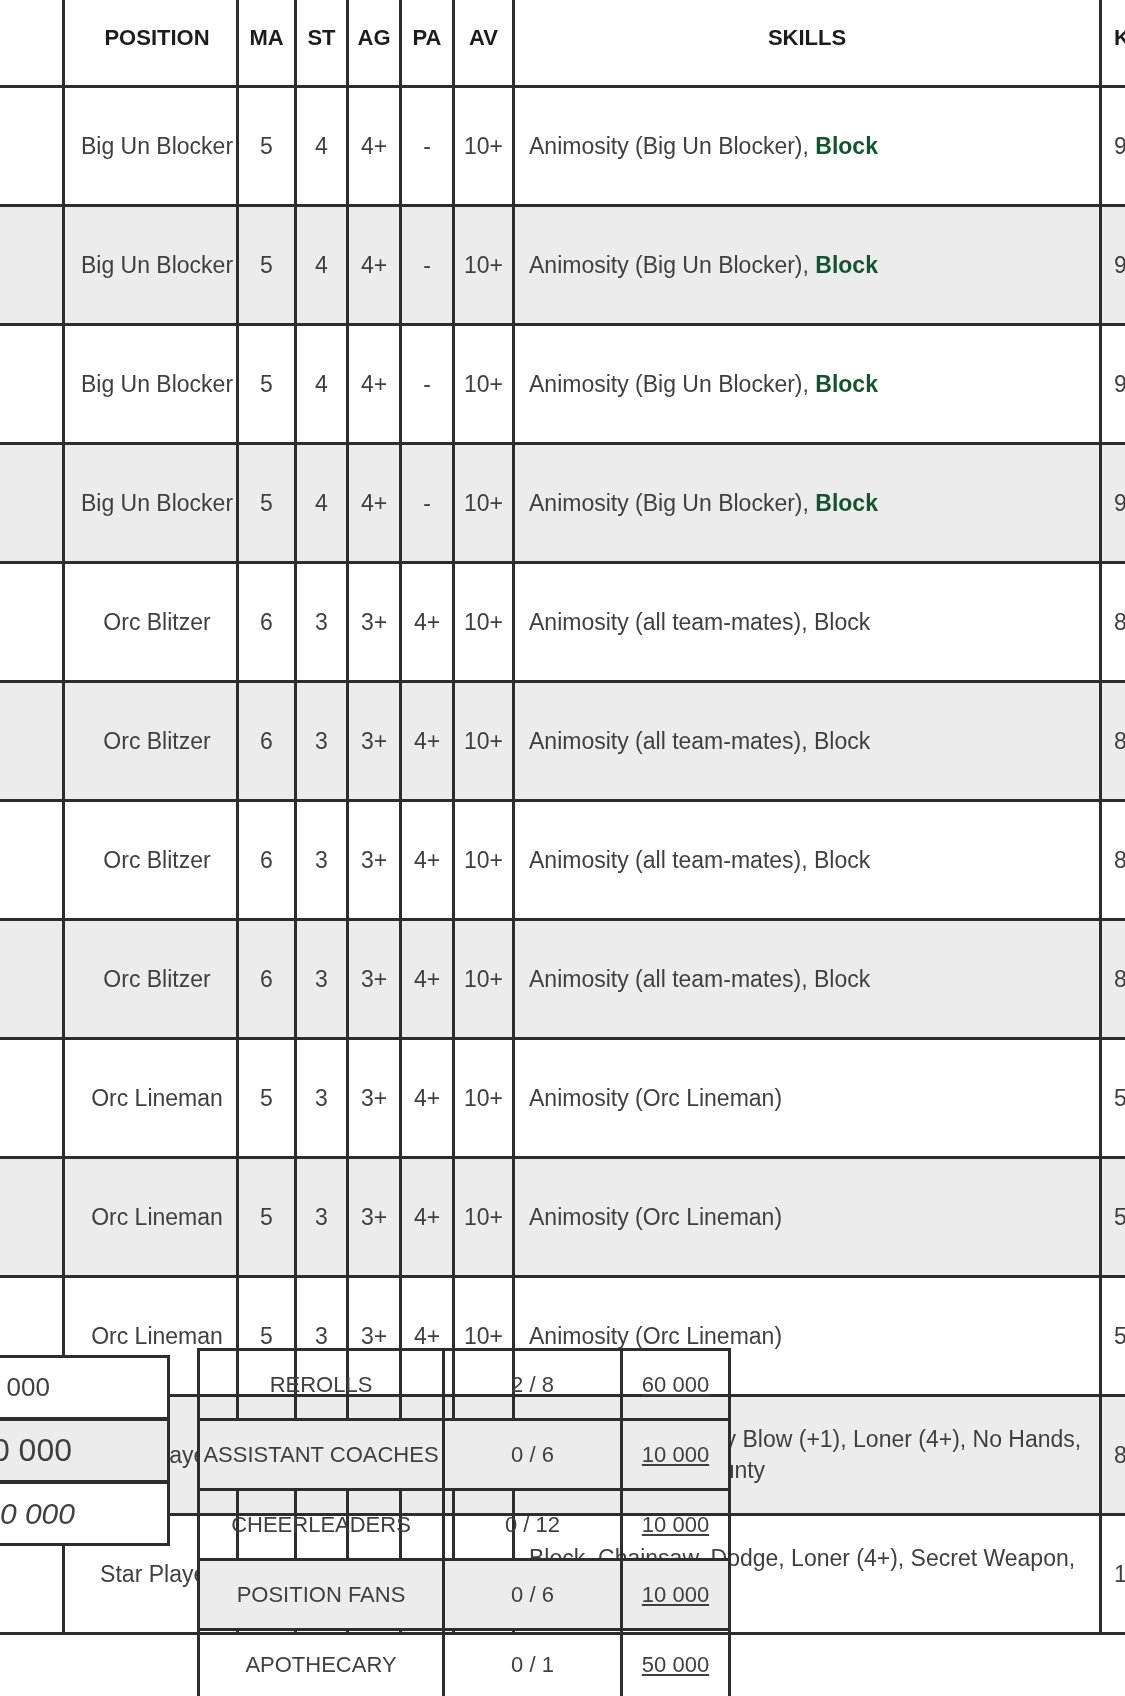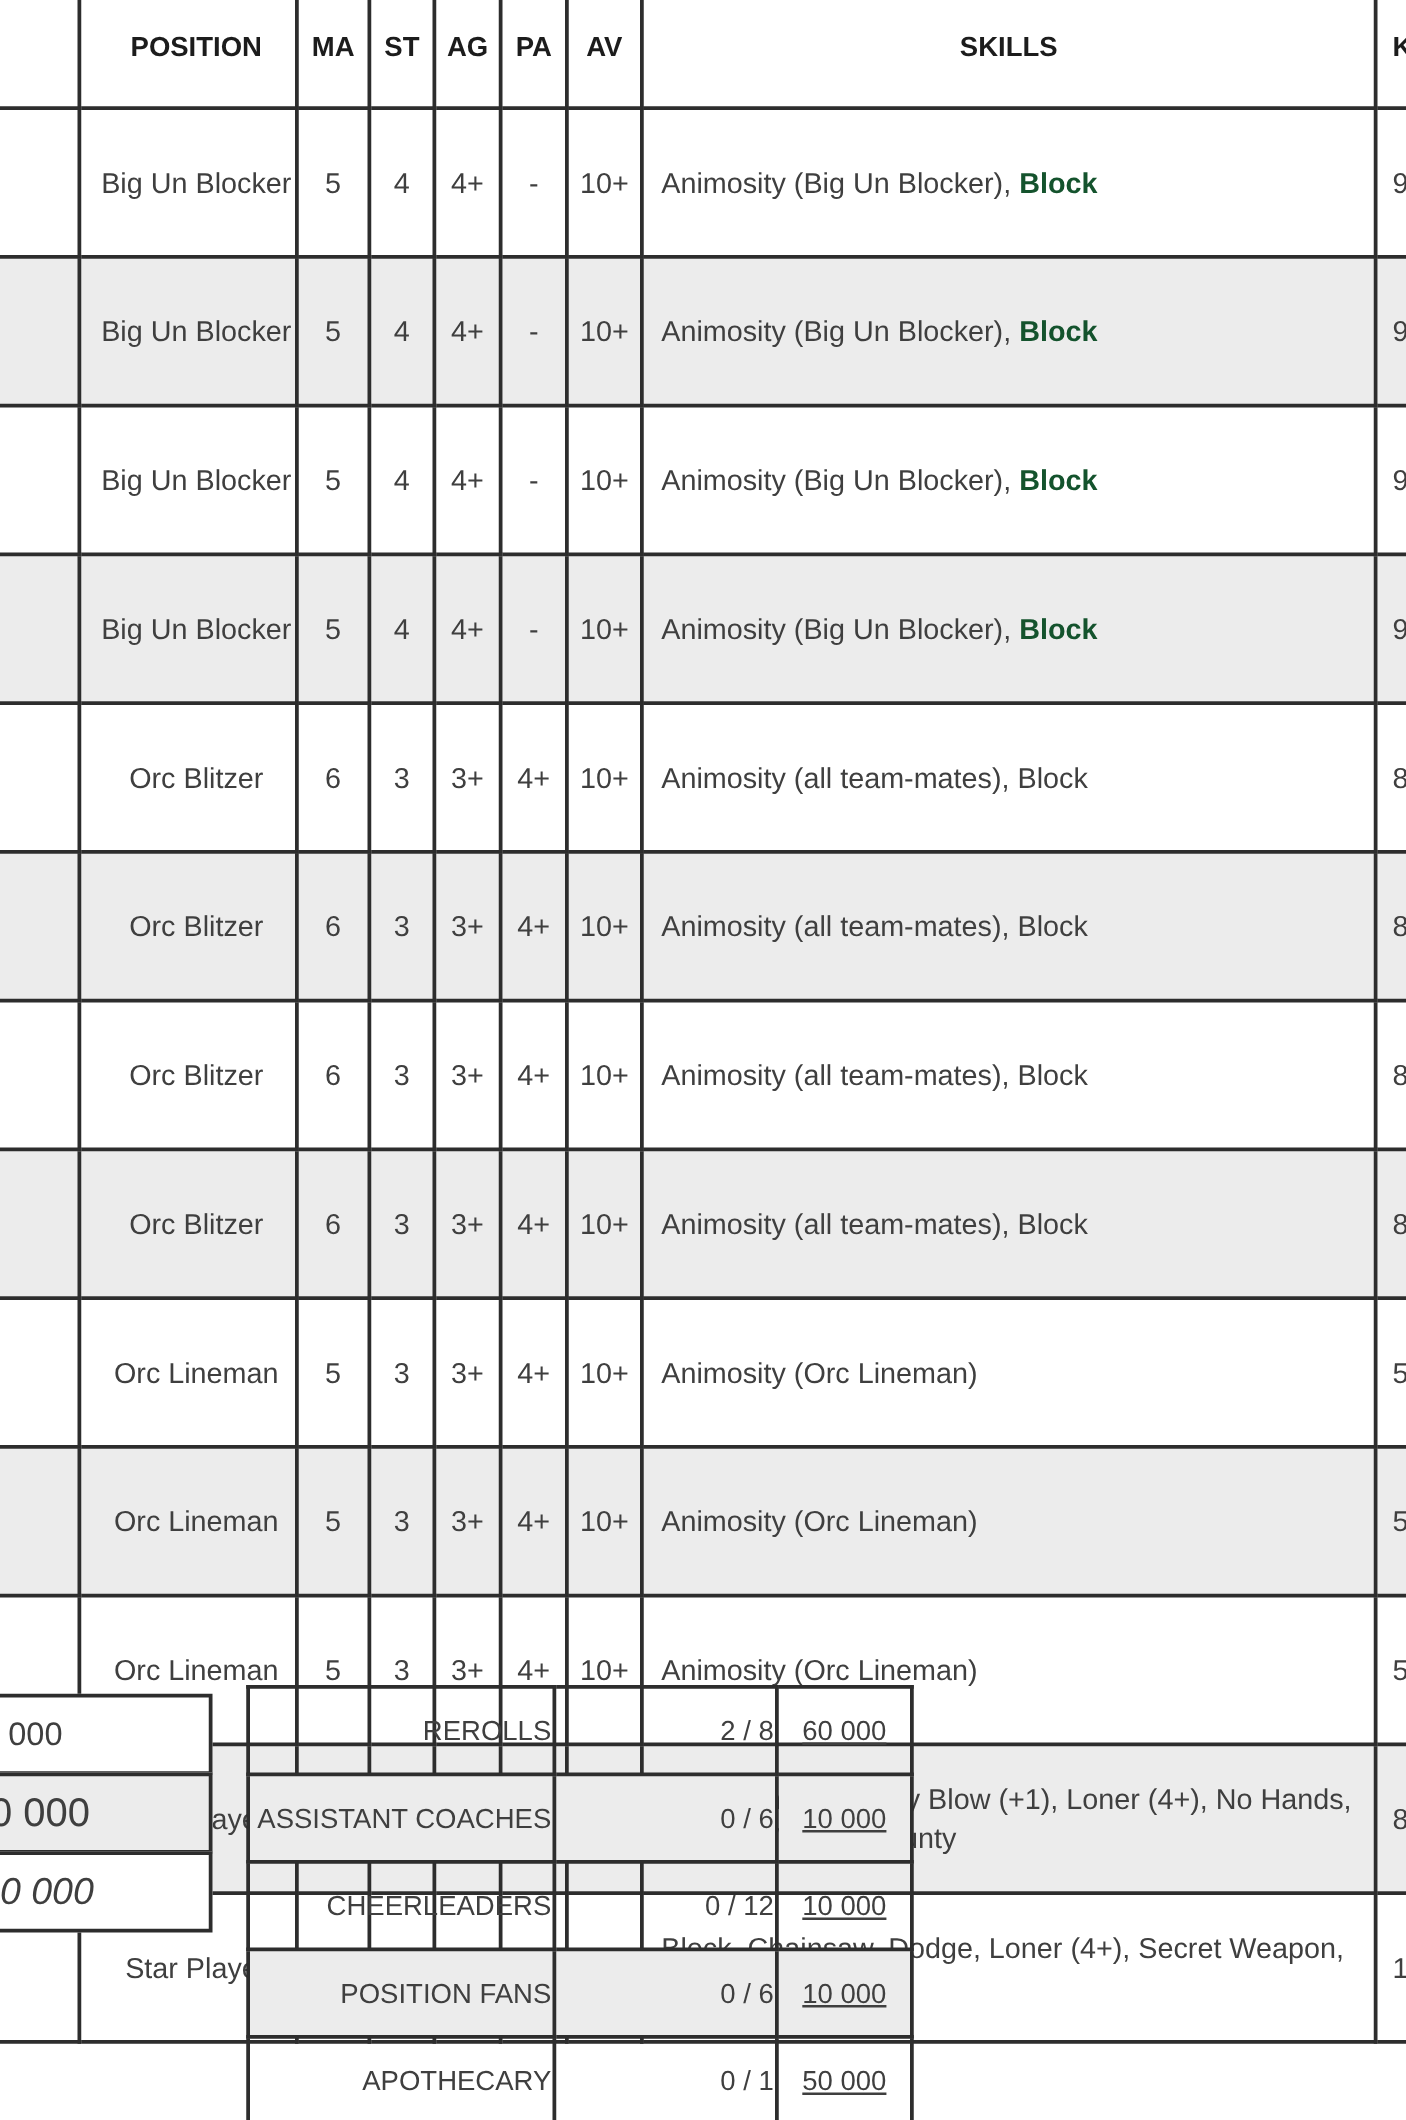--- a/index.html
+++ b/index.html
@@ -64,22 +64,22 @@
     position: absolute; left: 197px; top: 1348px;
     border-collapse: collapse; table-layout: fixed; width: 516px;
   }
   .staff td {
     border: 3px solid #2d2d2d;
     height: 65px; vertical-align: middle;
     font-size: 22px; color: #3f3f3f;
     white-space: nowrap; overflow: hidden;
   }
   .staff tr.shaded td { background: #ececec; }
-  .st-label { width: 240px; text-align: right; }
-  .st-count { width: 173px; text-align: right; }
+  .st-label { width: 240px; text-align: center; }
+  .st-count { width: 173px; text-align: center; }
   .st-cost  { width: 103px; text-align: center; text-decoration: underline; }
 </style>
 </head>
 <body>
 
 <table class="roster">
   <colgroup>
     <col class="col-name">
       <col class="col-pos">
       <col class="col-ma">

